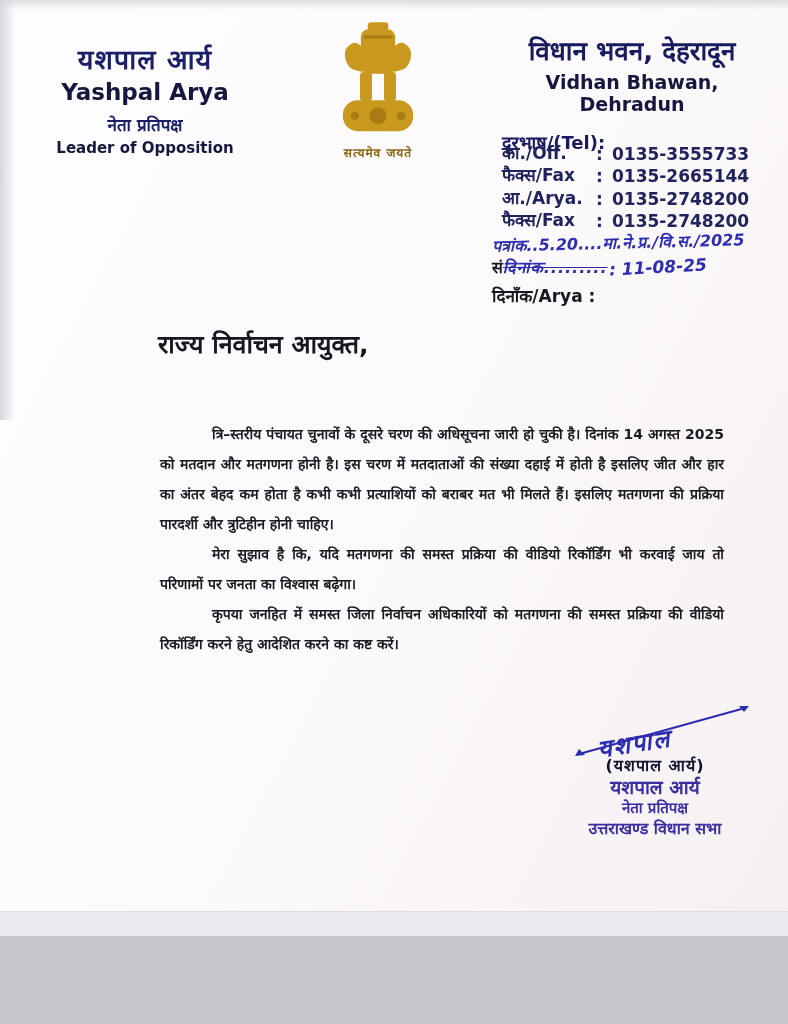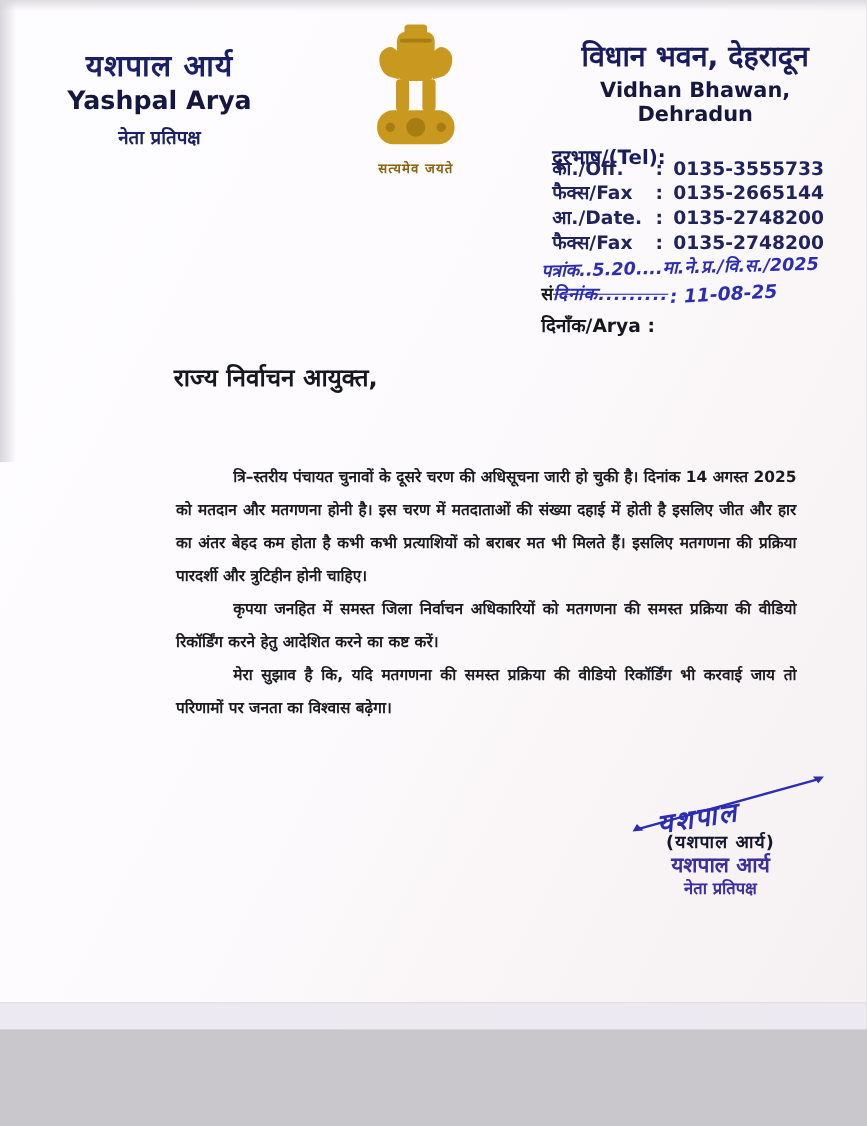--- a/index.html
+++ b/index.html
@@ -44,21 +44,21 @@
   .hand { font-style:italic; font-weight:bold; }
   .ref-block { left:492px; top:231px; width:292px; }
   .ref-line1 { font-size:16px; transform:rotate(-1.5deg); white-space:nowrap; }
   .ref-line2 { margin-top:3px; font-size:16px; white-space:nowrap; }
   .ref-prefix { color:#17171e; font-weight:bold; font-style:normal; }
   .ref-struck { text-decoration:line-through; letter-spacing:1px; }
   .ref-date-hand { font-size:17px; margin-left:2px; display:inline-block; transform:rotate(-3deg); }
   .ref-line3 { margin-top:6px; font-size:17px; font-weight:bold; color:#17171e; }
 
   
-  .addressee { left:158px; top:331px; color:#17171e; font-weight:bold; font-size:22px; line-height:27px; }
+  .addressee { left:158px; top:331px; color:#17171e; font-weight:bold; font-size:25px; line-height:27px; }
   .addressee .u { text-decoration:underline; text-underline-offset:3px; }
 
   
   .letter-body { left:160px; top:419px; width:564px; font-size:14px; font-weight:bold;
     color:#1a1a20; text-align:justify; line-height:30px; }
   .letter-body p { text-indent:52px; }
 
   
   .sig-area { left:535px; top:690px; width:240px; text-align:center; }
   .sig-stroke { position:absolute; left:38px; top:8px; }
@@ -83,20 +83,21 @@
 <body>
 
 <div class="photo">
   <div class="edge-top"></div>
   <div class="edge-left"></div>
 
   <div class="abs sender-block">
     <div class="sender-name-hi">यशपाल आर्य</div>
     <div class="sender-name-en">Yashpal Arya</div>
     <div class="sender-role-hi">नेता प्रतिपक्ष</div>
+    <div class="sender-role-en">Leader of Opposition</div>
   </div>
 
   <div class="abs emblem-wrap">
     <span>
       <svg width="86" height="120" viewBox="0 0 100 140" aria-hidden="true">
         <g fill="#c9991f">
           <path d="M19 30 q-10 5 -7 18 q3 11 12 13 l8 2 V35 q-7 -9 -13 -5z"></path>
           <path d="M81 30 q10 5 7 18 q-3 11 -12 13 l-8 2 V35 q7 -9 13 -5z"></path>
           <rect x="30" y="13" width="40" height="52" rx="9"></rect>
           <rect x="38" y="5" width="24" height="16" rx="4"></rect>
@@ -126,21 +127,21 @@
       <span class="phone-label">का./Off.</span>
       <span class="phone-sep">:</span>
       <span class="phone-number">0135-3555733</span>
     </div>
     <div class="phone-row">
       <span class="phone-label">फैक्स/Fax</span>
       <span class="phone-sep">:</span>
       <span class="phone-number">0135-2665144</span>
     </div>
     <div class="phone-row">
-      <span class="phone-label">आ./Date.</span>
+      <span class="phone-label">आ./Arya.</span>
       <span class="phone-sep">:</span>
       <span class="phone-number">0135-2748200</span>
     </div>
     <div class="phone-row">
       <span class="phone-label">फैक्स/Fax</span>
       <span class="phone-sep">:</span>
       <span class="phone-number">0135-2748200</span>
     </div>
   </div>
 
@@ -151,37 +152,38 @@
     </div>
     <div class="ref-line3">दिनाँक/Arya  :</div>
   </div>
 
   <div class="abs addressee">
     <div>राज्य निर्वाचन आयुक्त,</div>
   </div>
 
   <div class="abs letter-body">
     <p>त्रि–स्तरीय पंचायत चुनावों के दूसरे चरण की अधिसूचना जारी हो चुकी है। दिनांक 14 अगस्त 2025 को मतदान और मतगणना होनी है। इस चरण में मतदाताओं की संख्या दहाई में होती है इसलिए जीत और हार का अंतर बेहद कम होता है कभी कभी प्रत्याशियों को बराबर मत भी मिलते हैं। इसलिए मतगणना की प्रक्रिया  पारदर्शी  और त्रुटिहीन होनी चाहिए।</p>
+    <p>मेरा सुझाव है कि, यदि मतगणना की समस्त प्रक्रिया की वीडियो रिकॉर्डिंग भी करवाई जाय तो परिणामों पर जनता का विश्वास बढ़ेगा।</p>
     <p>कृपया जनहित में समस्त जिला निर्वाचन अधिकारियों को मतगणना की समस्त प्रक्रिया की वीडियो रिकॉर्डिंग करने हेतु आदेशित करने का कष्ट करें।</p>
-    <p>मेरा सुझाव है कि, यदि मतगणना की समस्त प्रक्रिया की वीडियो रिकॉर्डिंग भी करवाई जाय तो परिणामों पर जनता का विश्वास बढ़ेगा।</p>
   </div>
 
   <div class="abs sig-area">
     <span class="sig-stroke">
       <svg width="180" height="62" viewBox="0 0 180 62" aria-hidden="true">
         <path d="M6 56 L172 10" stroke="#2d2db2" stroke-width="2.2" fill="none" stroke-linecap="round"></path>
         <path d="M2 58 l10 -1 -6 -6z" fill="#2d2db2"></path>
         <path d="M176 8 l-10 0 5 6z" fill="#2d2db2"></path>
       </svg>
     </span>
     <span class="sig-hand ink hand">यशपाल</span>
     <div class="sig-printed">(यशपाल आर्य)</div>
     <div class="stamp">
       <div class="stamp-l1">यशपाल आर्य</div>
       <div class="stamp-l2">नेता प्रतिपक्ष</div>
+      <div class="stamp-l3">उत्तराखण्ड विधान सभा</div>
     </div>
   </div>
 
   <div class="abs watermark">OPPO A3</div>
   <div class="abs footer-rule"></div>
   <div class="abs cutoff-marks"></div>
   <div class="bottom-strip"></div>
 </div>
 
 </body></html>

